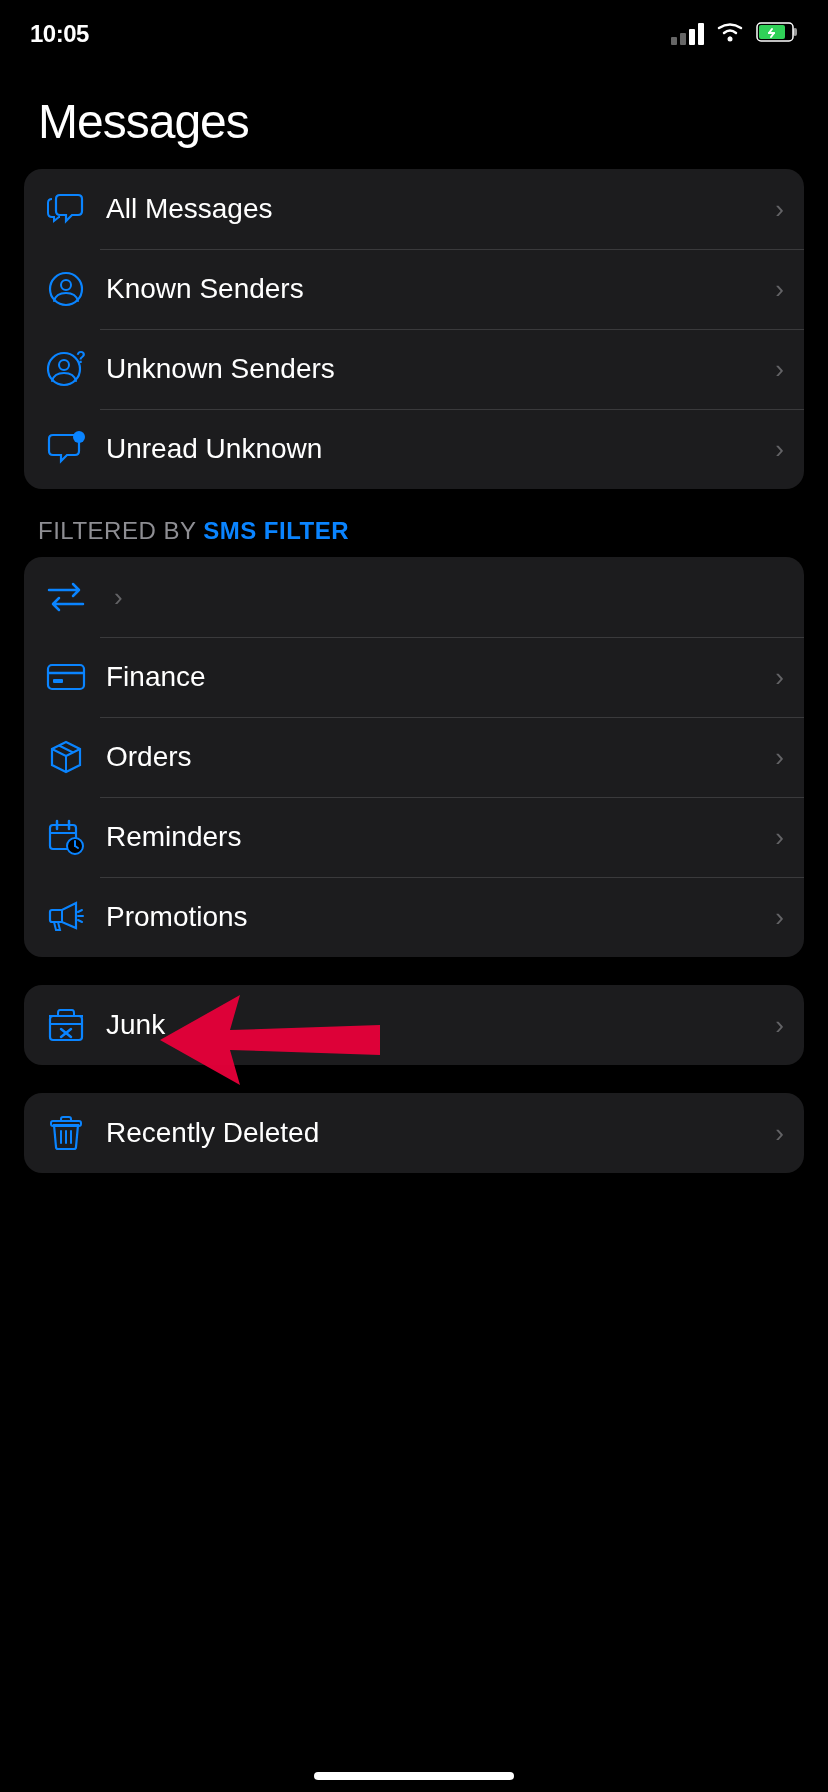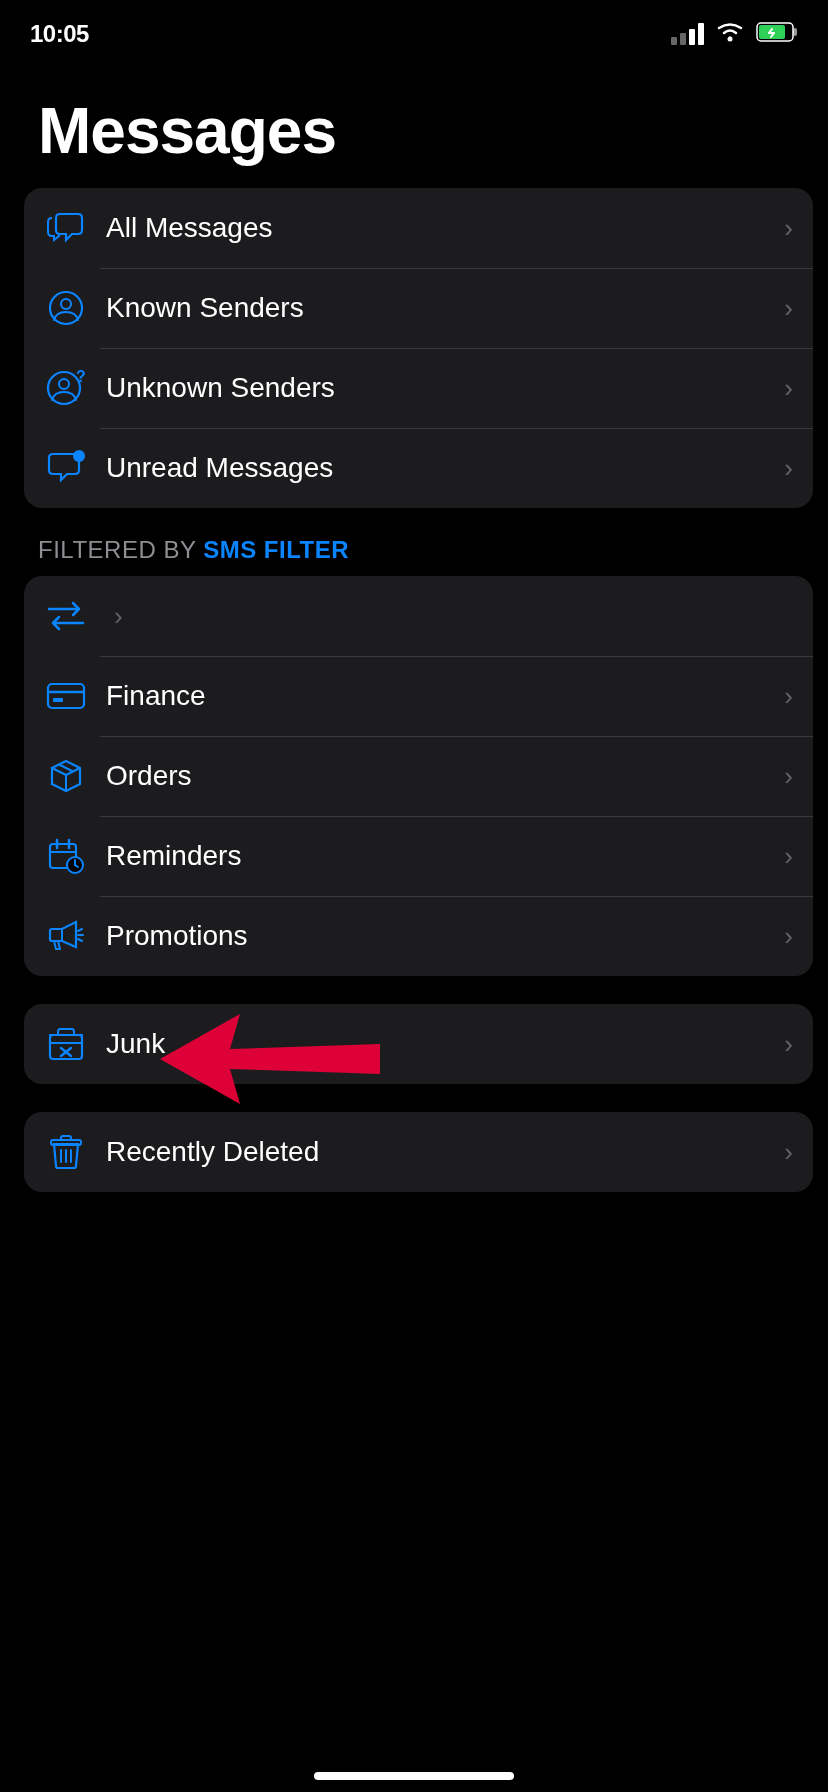--- a/index.html
+++ b/index.html
@@ -44,31 +44,31 @@
     }
 
     .signal-bar {
       width: 6px;
       background: #fff;
       border-radius: 1px;
     }
 
     
     .page-title {
-      font-size: 64px;
-      font-weight: 700;
+      font-size: 48px;
+      font-weight: 400;
       padding: 40px 38px 20px 38px;
       letter-spacing: -1px;
     }
 
     
     .list-group {
       background: #1c1c1e;
       border-radius: 18px;
-      margin: 0 15px 28px 24px;
+      margin: 0 24px 28px 24px;
       overflow: hidden;
     }
 
     .list-item {
       display: flex;
       align-items: center;
       padding: 0 20px;
       height: 80px;
       position: relative;
       cursor: pointer;
@@ -215,21 +215,21 @@
     <span class="list-item-chevron">›</span>
   </div>
 
   <div class="list-item">
     <div class="list-item-icon">
       <svg width="38" height="36" viewBox="0 0 38 36" fill="none">
         <path d="M6 4 H28 Q32 4 32 8 V20 Q32 24 28 24 H20 L14 30 V24 H6 Q2 24 2 20 V8 Q2 4 6 4Z" stroke="#0a84ff" stroke-width="2.2" fill="none"></path>
         <circle cx="32" cy="6" r="6" fill="#0a84ff"></circle>
       </svg>
     </div>
-    <span class="list-item-label">Unread Messages</span>
+    <span class="list-item-label">Unread Unknown</span>
     <span class="list-item-chevron">›</span>
   </div>
 </div>
 
 <div class="section-header">
   <span>FILTERED BY</span> <strong>SMS FILTER</strong>
 </div>
 
 <div class="list-group">
 

